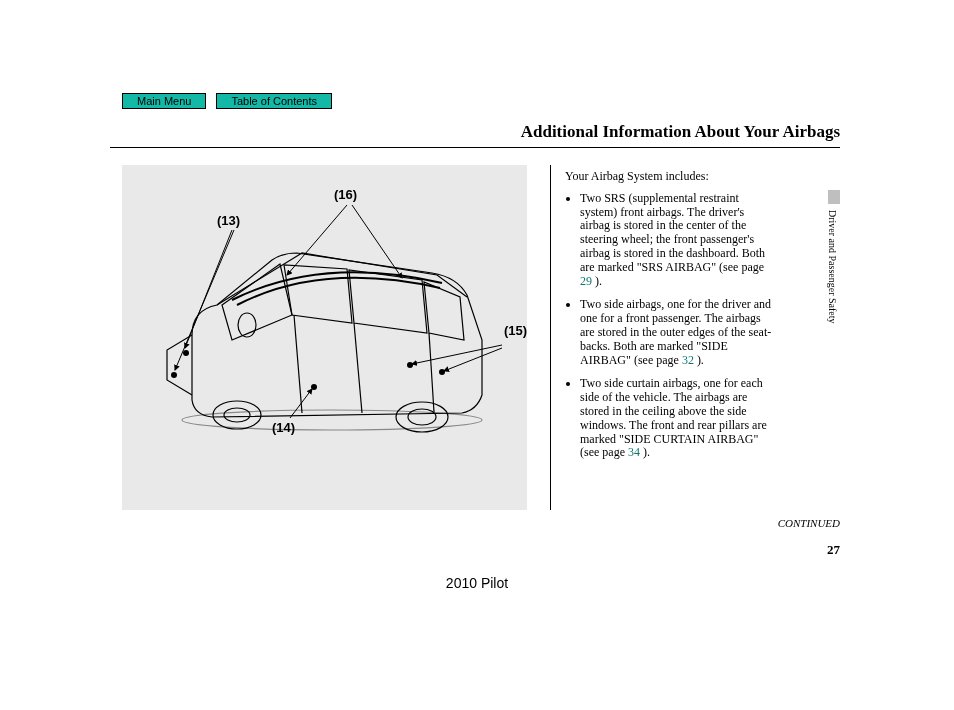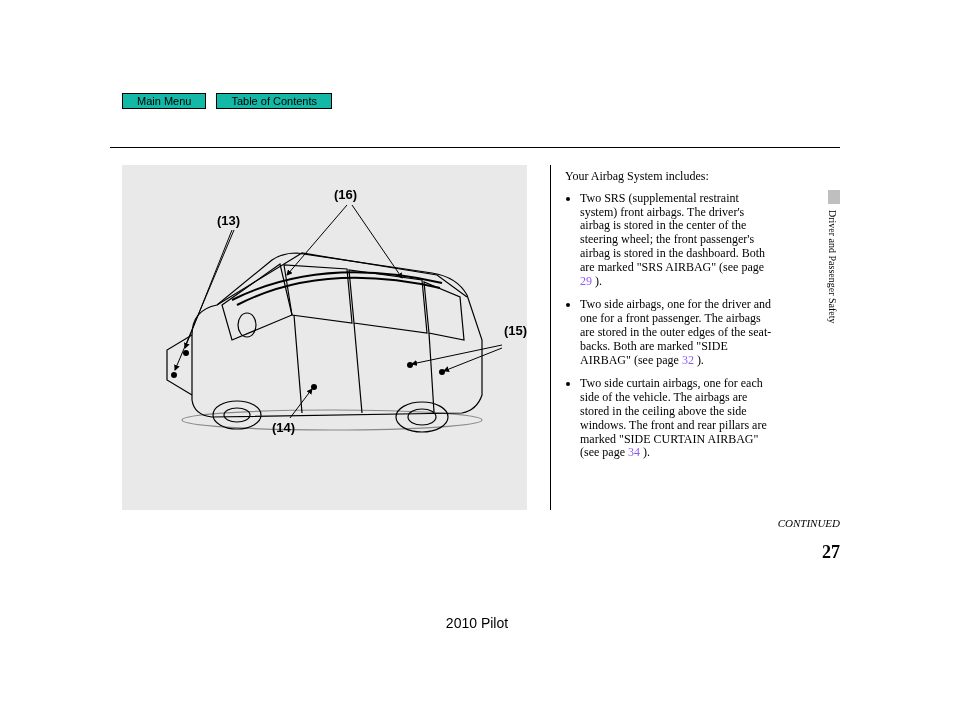--- a/index.html
+++ b/index.html
@@ -95,21 +95,21 @@
     line-height: 1.15;
   }
   .body-text ul {
     padding-left: 15px;
     margin: 8px 0 0 0;
   }
   .body-text li {
     margin-bottom: 10px;
   }
   .pglink {
-    color: #8b5cf6;
+    color: #0f766e;
     cursor: pointer;
   }
   .thumb-tab {
     position: absolute;
     right: 0;
     top: 100px;
     width: 12px;
     height: 14px;
     background: #bfbfbf;
   }
@@ -126,43 +126,43 @@
     right: 0;
     top: 427px;
     font-style: italic;
     font-size: 11px;
   }
   .pagenum {
     position: absolute;
     right: 0;
     top: 452px;
     font-weight: bold;
-    font-size: 18px;
+    font-size: 13px;
   }
   .footer-model {
     position: absolute;
     left: 0;
     width: 954px;
     top: 575px;
     text-align: center;
     font-family: Arial, sans-serif;
     font-size: 14px;
-    margin-top: 40px;
   }
 </style>
 </head>
 <body>
 
 <div class="page">
 
   <div class="nav-btns">
     <div class="nav-btn">Main Menu</div>
     <div class="nav-btn">Table of Contents</div>
   </div>
 
+  <div class="title">Additional Information About Your Airbags</div>
   <div class="rule"></div>
 
   <div class="diagram">
 
     <svg width="405" height="345" viewBox="0 0 405 345">
       <g stroke="#000" stroke-width="1.2" fill="none">
 
         <ellipse cx="210" cy="255" rx="150" ry="10" stroke="#888"></ellipse>
 
         <path d="M70 235 L70 170 Q70 145 95 140 L150 95 Q160 88 175 88 L310 108 Q335 112 345 130 L360 175 L360 230 Q355 245 340 248 L90 252 Q72 250 70 235 Z"></path>

